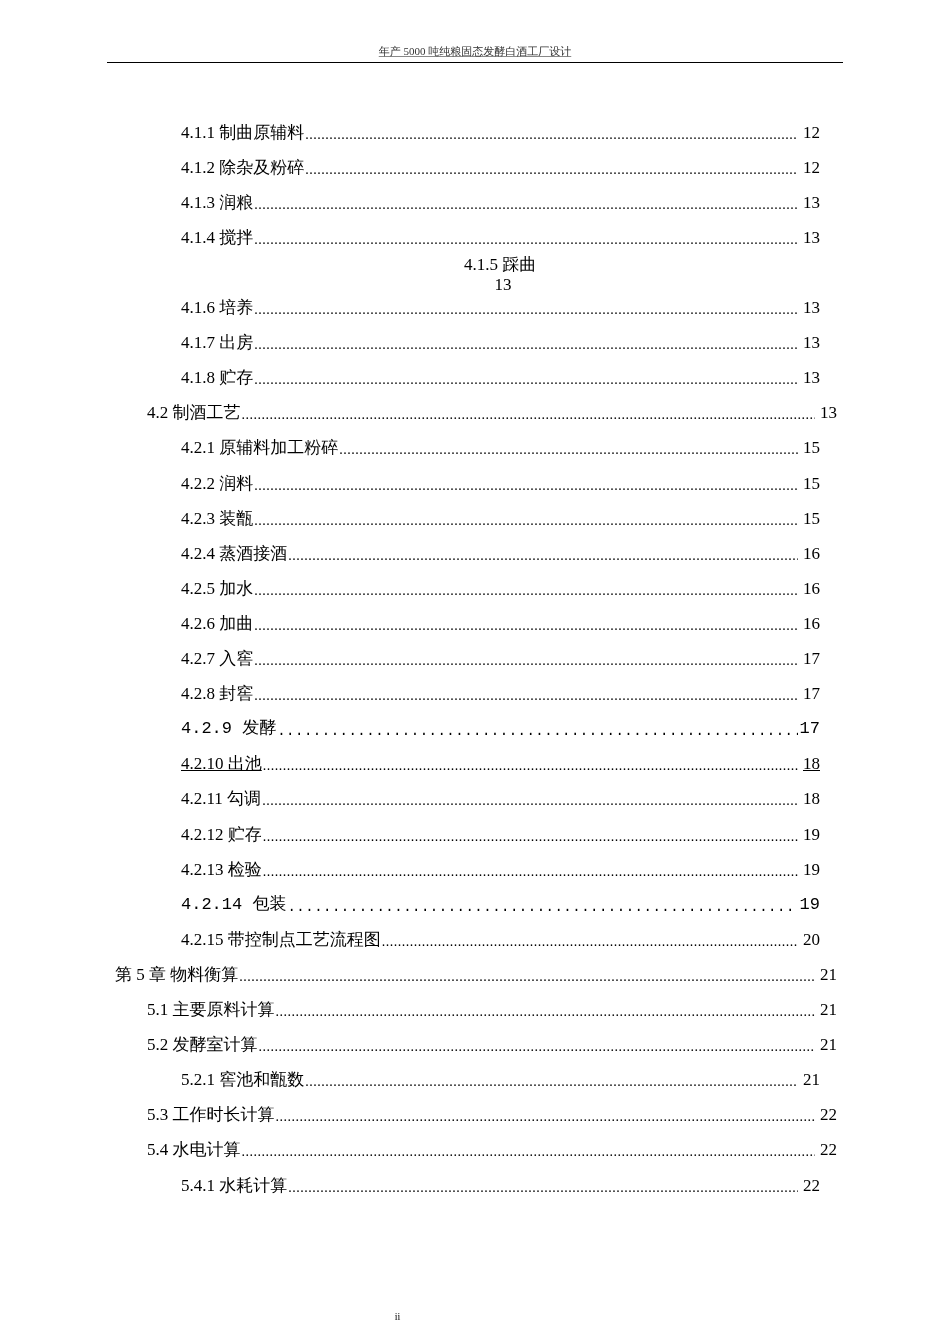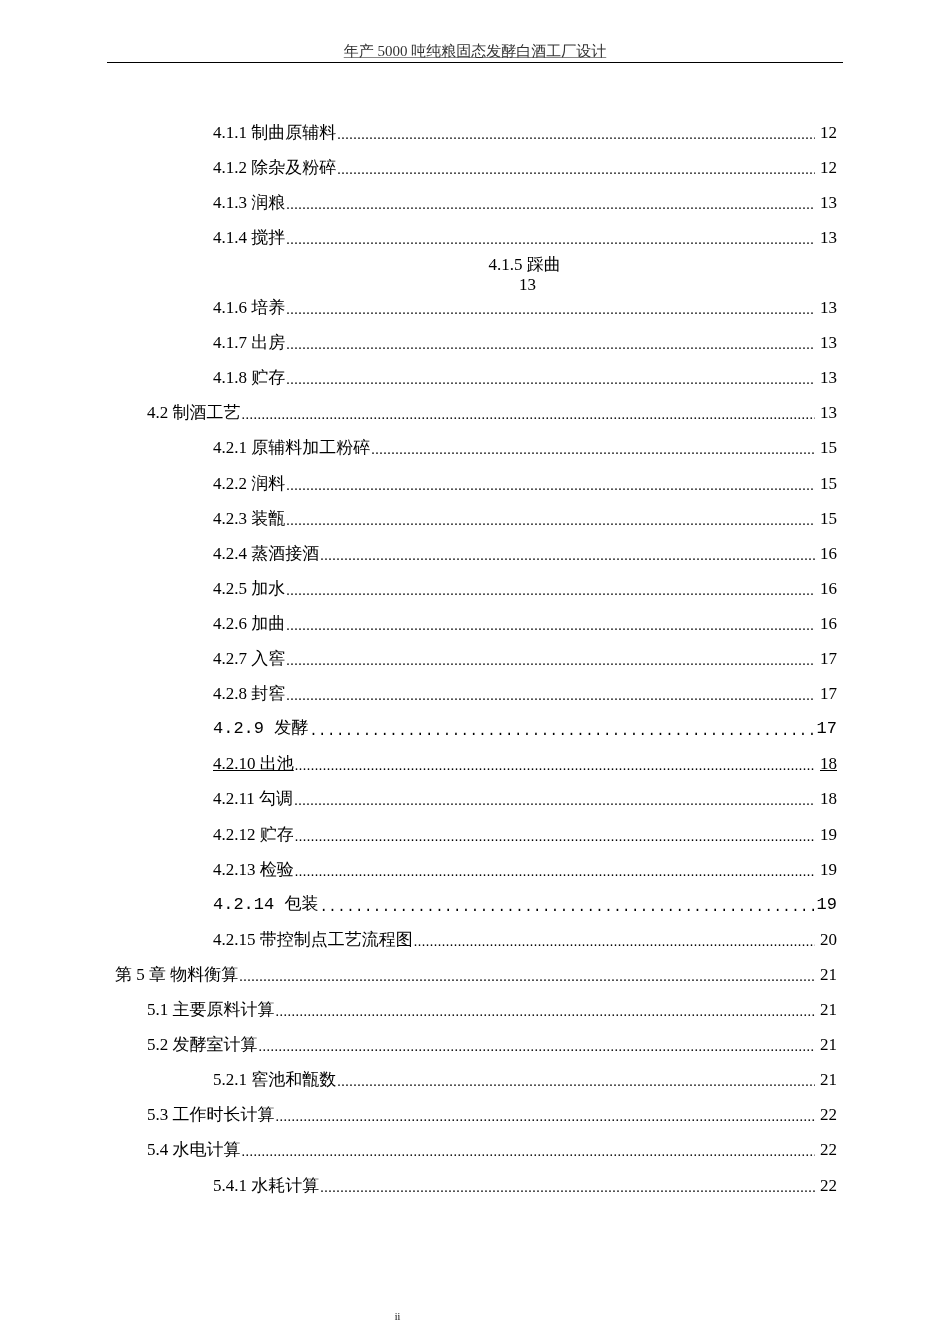--- a/index.html
+++ b/index.html
@@ -2,40 +2,40 @@
 <html><head>
 <meta charset="utf-8">
 <style>
   html, body { margin: 0; padding: 0; background: #ffffff; }
   body { width: 950px; height: 1344px; position: relative; font-family: "Liberation Serif", "DejaVu Serif", serif; color: #000; }
   .header {
     position: absolute; left: 107px; top: 40px; width: 736px; height: 22px;
     border-bottom: 1px solid #000; text-align: center;
   }
   .header-title {
-    font-size: 15px; color: #333; text-decoration: underline; text-decoration-color: #888;
+    font-size: 11px; color: #333; text-decoration: underline; text-decoration-color: #888;
     line-height: 22px;
   }
   .toc { position: absolute; left: 0; top: 115px; width: 950px; }
   .toc-row {
     position: absolute; height: 35px; display: flex; align-items: center;
     font-size: 17px; line-height: 20px; white-space: nowrap; overflow: hidden;
   }
   .toc-row .label { flex: 0 0 auto; padding-right: 1px; }
   .toc-row .leader {
     flex: 1 1 auto; height: 20px; overflow: hidden; position: relative;
   }
   .toc-row .leader::after {
     content: "..........................................................................................................................................................................................................................................";
     position: absolute; left: 0; top: 0; letter-spacing: 0.5px; font-size: 14px; line-height: 24px; color: #000;
   }
   .toc-row .page { flex: 0 0 auto; width: 22px; text-align: right; }
   .lvl1 { left: 115px; right: 113px; }
   .lvl2 { left: 147px; right: 113px; }
-  .lvl3 { left: 181px; right: 113px; margin-left: 32px; }
+  .lvl3 { left: 181px; right: 130px; }
   .lvl1 .label { font-weight: normal; }
   .footer {
     position: absolute; top: 1311px; left: 0; width: 795px; text-align: center;
     font-size: 10px; color: #000000;
   }
 </style>
 </head>
 <body>
 
 <div class="header">

